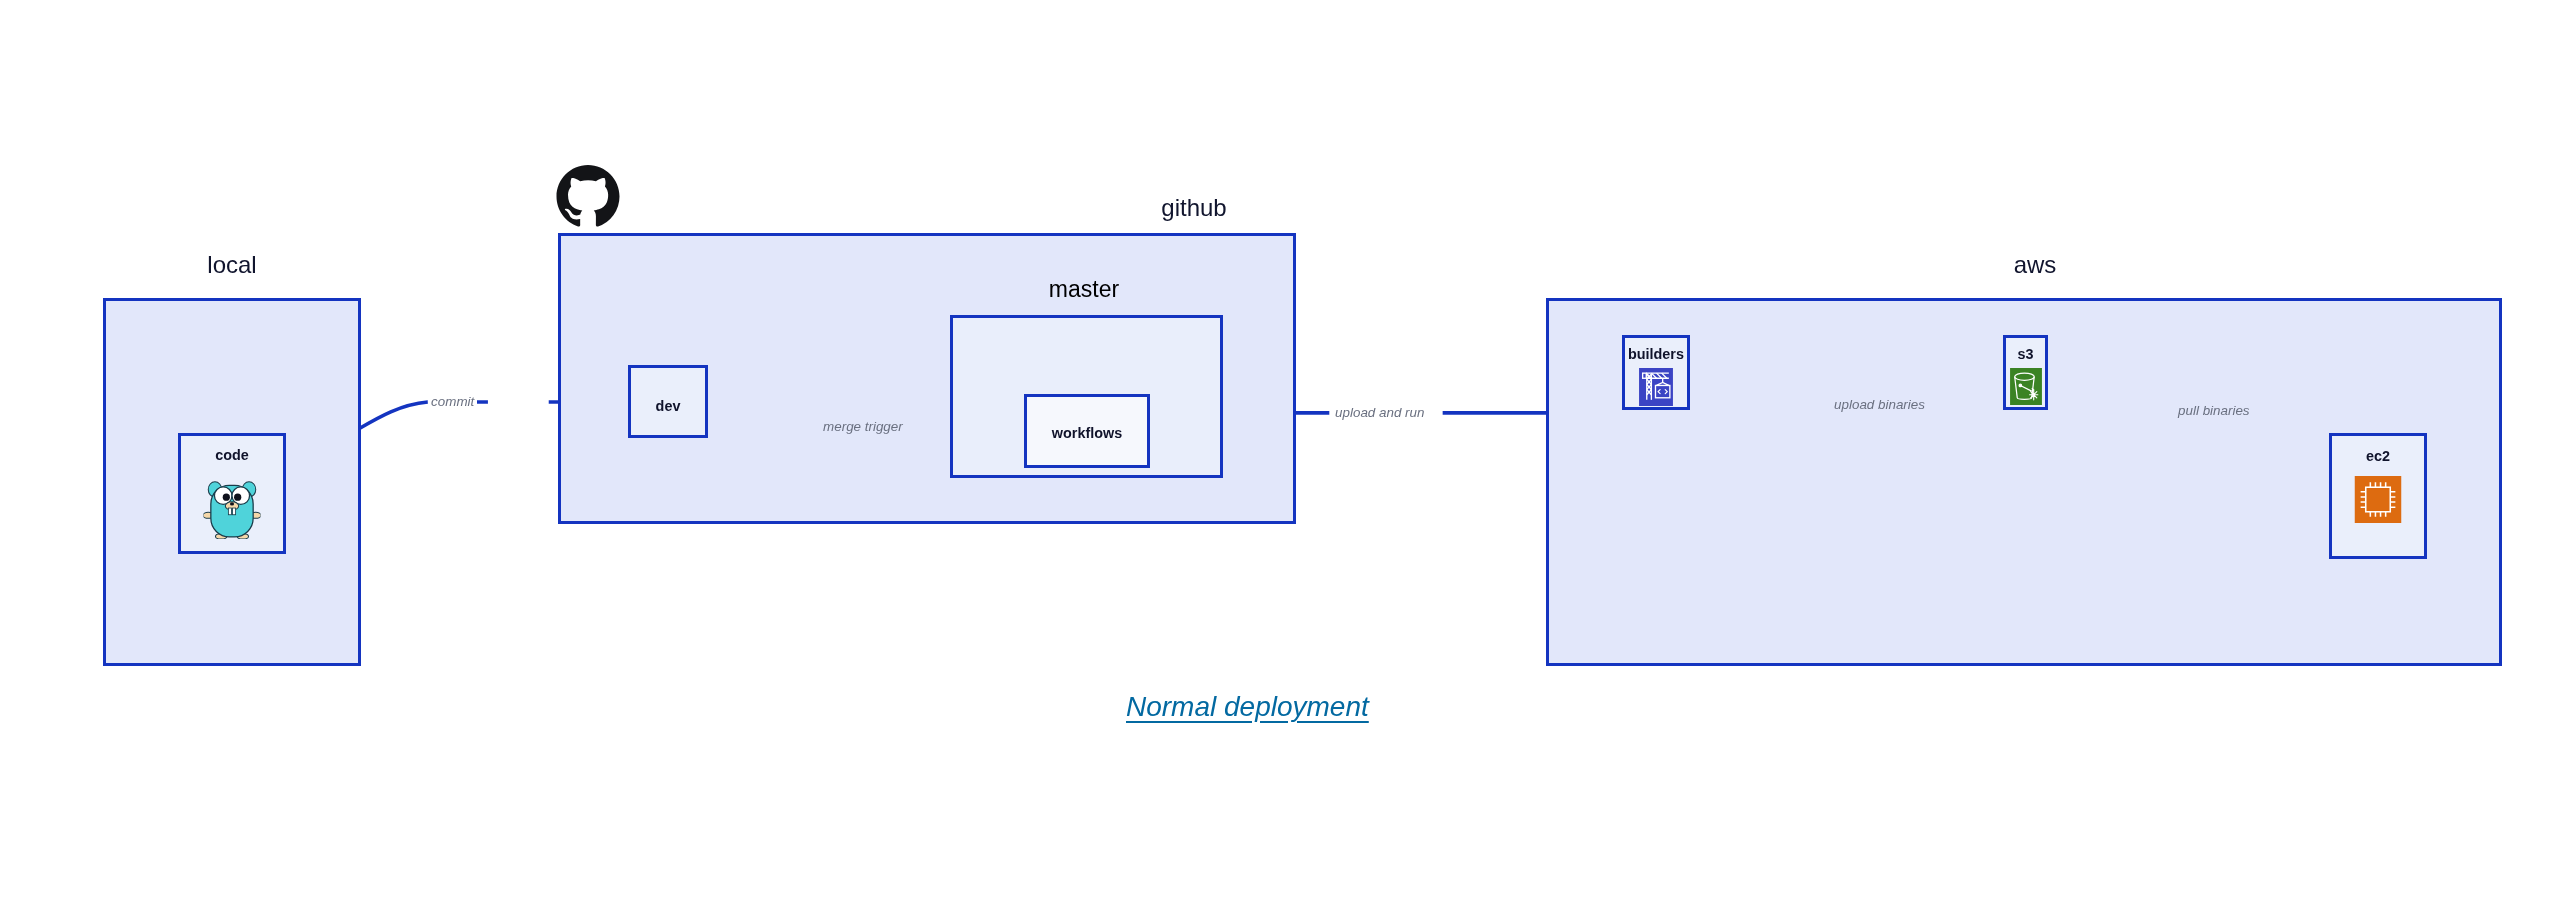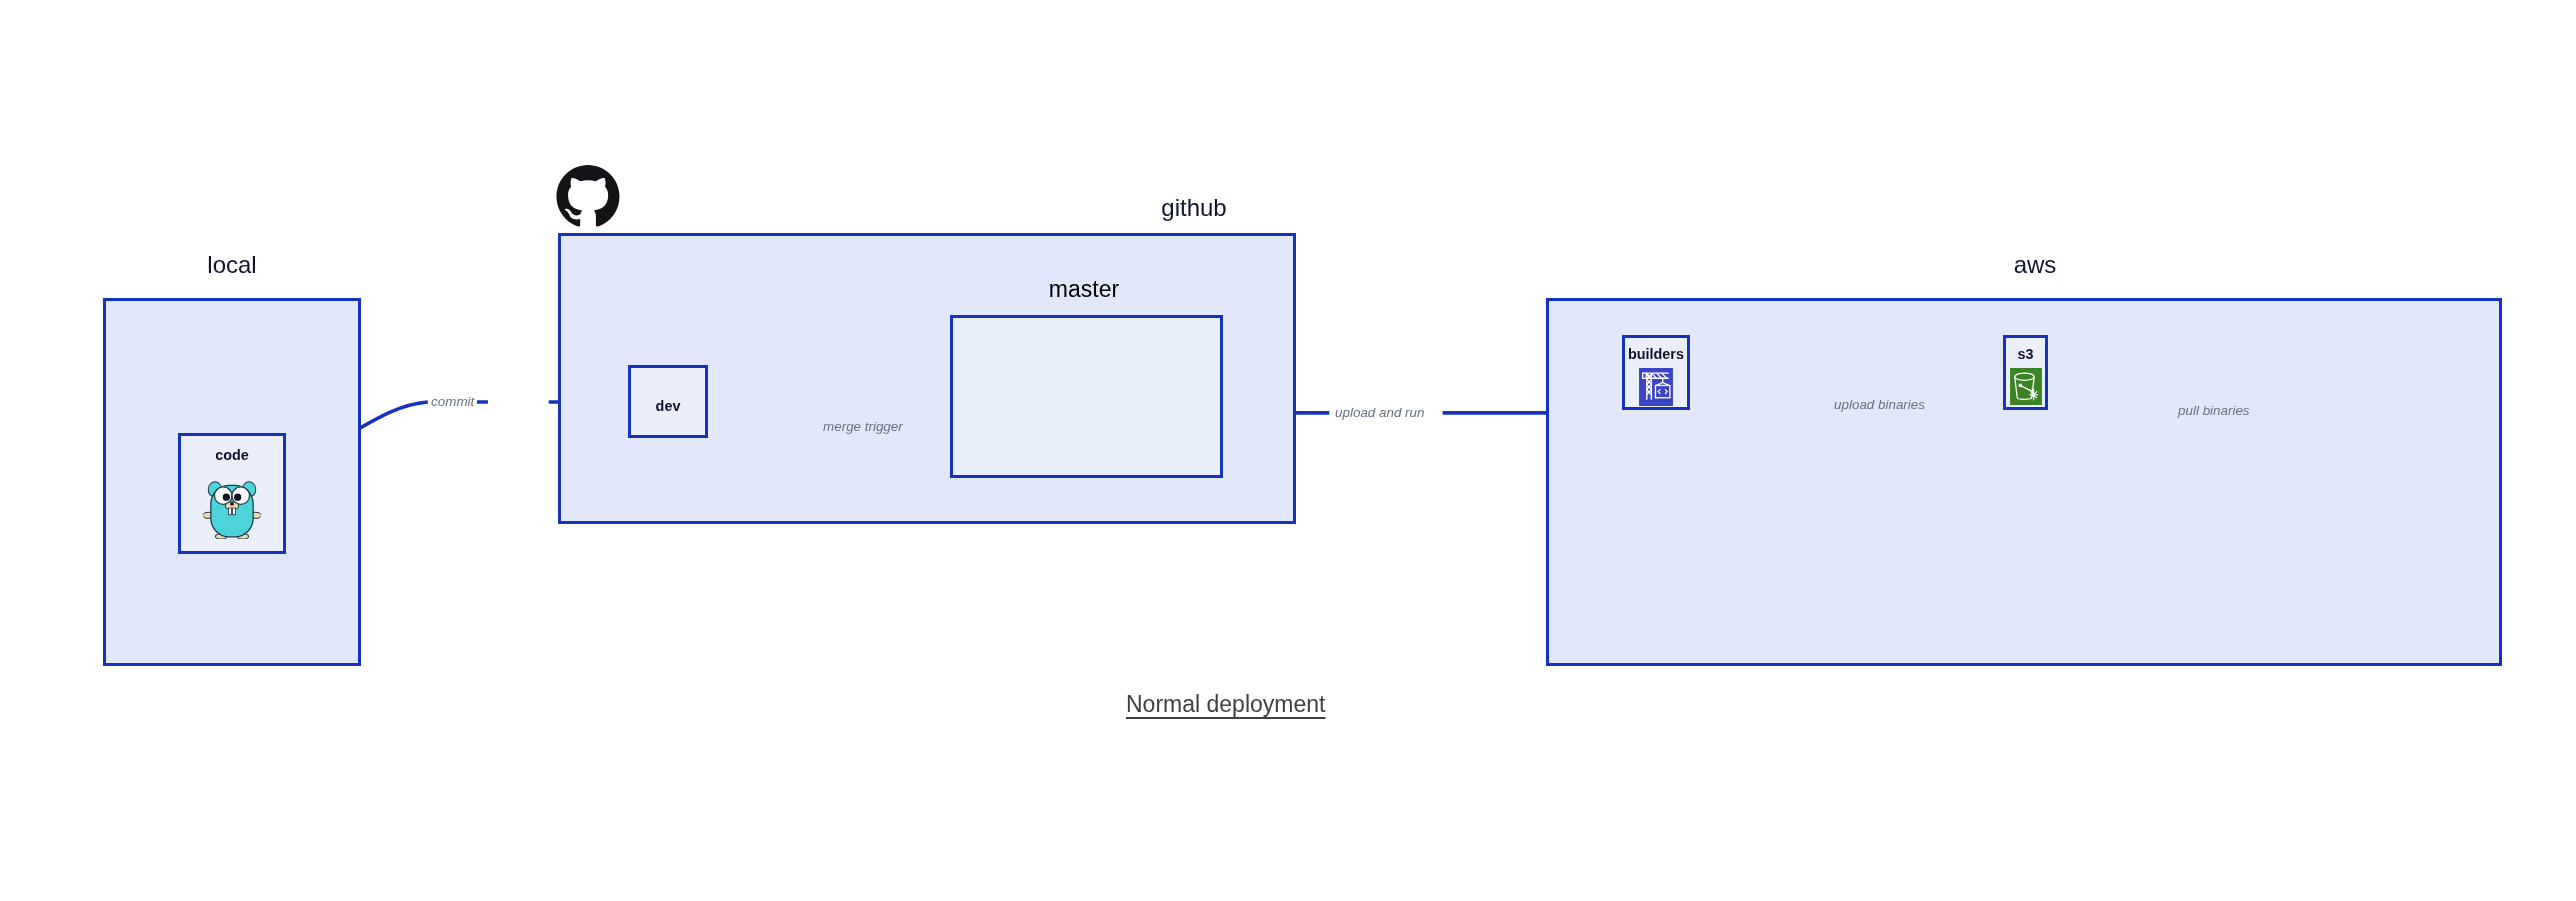--- a/index.html
+++ b/index.html
@@ -98,27 +98,28 @@
     white-space: nowrap;
     background: transparent;
     line-height: 1;
   }
   .edge-label.on-white { background: #ffffff; padding: 0 3.1px; }
   .edge-label.on-group { background: #e2e7fa; padding: 0 3.1px; }
 
   
   .caption {
     position: absolute;
-    color: #404040;
-    font-size: 23px;
+    color: #0369a1;
+    font-size: 28px;
     font-weight: 400;
     text-decoration: underline;
     text-underline-offset: 5.2px;
     white-space: nowrap;
     line-height: 1;
+    font-style: italic;
   }
 
   
   .octocat {
     position: absolute;
   }
 </style>
 </head>
 <body>
 
@@ -207,20 +208,23 @@
   <div class="group-box" style="left:558px; top:233px; width:738px; height:291px;"></div>
 
   <div class="node" style="left:628px; top:365px; width:80px; height:73px;">
     <div class="node-label" style="top:31px;">dev</div>
   </div>
 
   <div class="sub-title" style="left:950px; top:278px; width:268px;">master</div>
 
   <div class="sub-box" style="left:950px; top:315px; width:273px; height:163px;"></div>
 
+  <div class="node white" style="left:1024px; top:394px; width:126px; height:74px;">
+    <div class="node-label" style="top:29px;">workflows</div>
+  </div>
 
   <div class="edge-label on-group" style="left:820px; top:406px;margin-top:14px;">merge trigger</div>
 
   <div class="edge-label on-white" style="left:1332px; top:406px;">upload and run</div>
 
   <div class="group-title" style="left:1906px; top:253px; width:258px;">aws</div>
 
   <div class="group-box" style="left:1546px; top:298px; width:956px; height:368px;"></div>
 
   <div class="node" style="left:1622px; top:335px; width:68px; height:75px;">
@@ -265,17 +269,34 @@
         <path d="M42 45 C46 45 46 40 42 40"></path>
       </g>
       <g stroke="#ffffff" stroke-width="2.2" stroke-linecap="round">
         <path d="M46 42 L46 62 M38 52 L54 52 M40 46 L52 58 M52 46 L40 58"></path>
       </g>
     </svg>
   </div>
 
   <div class="edge-label on-group" style="left:2175px; top:404px;">pull binaries</div>
 
+  <div class="node" style="left:2329px; top:433px; width:98px; height:126px;">
+    <div class="node-label" style="top:13.4px;">ec2</div>
+    <svg class="node-icon" style="top:40px;" width="47" height="47" viewBox="0 0 92 92">
+      <rect x="0" y="0" width="92" height="92" fill="#dd6b10"></rect>
+      <g stroke="#ffffff" stroke-width="3" fill="none">
+        <rect x="22" y="22" width="48" height="48"></rect>
+
+        <path d="M31 22 L31 12 M41 22 L41 12 M51 22 L51 12 M61 22 L61 12"></path>
+
+        <path d="M31 70 L31 80 M41 70 L41 80 M51 70 L51 80 M61 70 L61 80"></path>
+
+        <path d="M22 31 L12 31 M22 41 L12 41 M22 51 L12 51 M22 61 L12 61"></path>
+
+        <path d="M70 31 L80 31 M70 41 L80 41 M70 51 L80 51 M70 61 L80 61"></path>
+      </g>
+    </svg>
+  </div>
 
   <div class="caption" style="left:1126px; top:693px;">Normal deployment</div>
 
 </div>
 
 
 </body></html>

